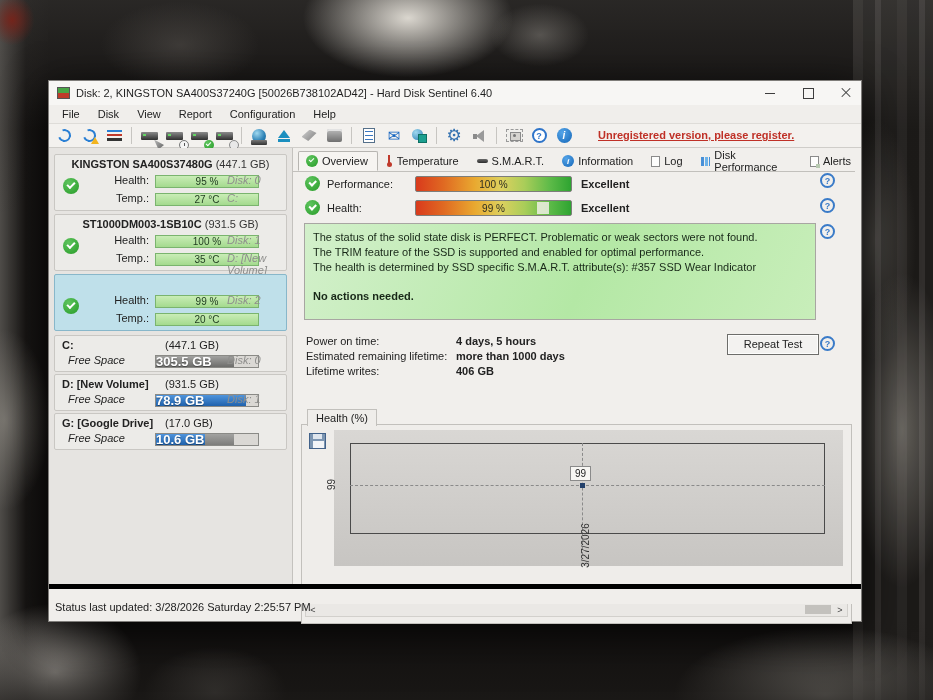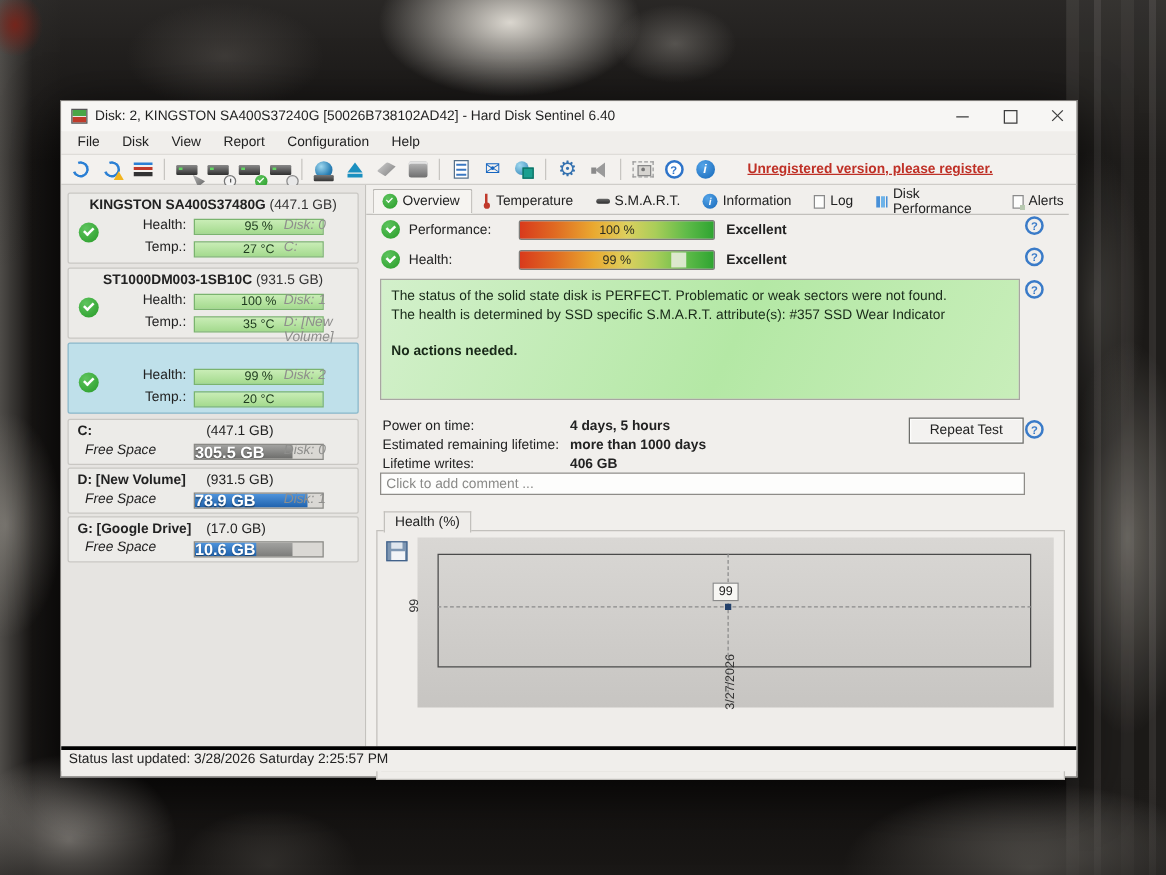--- a/index.html
+++ b/index.html
@@ -177,21 +177,21 @@
   .pt { position:absolute; left:278px; top:58px; width:5px; height:5px; background:#23406a; }
   .ptlabel { position:absolute; left:268px; top:41px; padding:0 4px; border:1px solid #8a8a8a; background:#f7f6f3; font-size:10px; line-height:13px; }
   .ytick { position:absolute; left:24px; top:54px; font-size:10px; color:#333; transform:rotate(-90deg); }
   .xtick { position:absolute; left:254px; top:115px; width:58px; text-align:center; font-size:10px; color:#333; transform:rotate(-90deg); }
   .hscroll { position:absolute; left:3px; right:3px; bottom:6px; height:15px; background:#eae8e5; border:1px solid #d2d0cc; }
   .sa { position:absolute; top:0; bottom:0; width:14px; display:flex; align-items:center; justify-content:center; font-size:9px; color:#444; }
   .sa-l { left:0; } .sa-l::after { content:"<"; }
   .sa-r { right:0; } .sa-r::after { content:">"; }
   .thumb { position:absolute; right:16px; top:2px; bottom:2px; width:26px; background:#c3c1bd; }
 
-  .appstatus { position:absolute; left:0; right:0; bottom:4px; height:20px; background:#f0eeeb; border-top:3px solid #000000; padding:1px 0 0 6px; }
+  .appstatus { position:absolute; left:0; right:0; bottom:17px; height:20px; background:#f0eeeb; border-top:5px solid #000000; padding:12px 0 0 6px; }
 </style>
 </head>
 <body>
 
 <div class="stage">
   <div class="bg"></div>
   <div class="beams"></div>
   <div class="floor"></div>
 
   <div class="app">
@@ -431,41 +431,41 @@
         <div class="orow" style="top:52px; right:0;">
           <span class="oklg"></span>
           <span class="olabel">Health:</span>
           <span class="meter notch">99 %</span>
           <span class="rating">Excellent</span>
         </div>
         <div class="qm" style="left:527px; top:50px;"></div>
 
         <div class="statusbox">
           <div>The status of the solid state disk is PERFECT. Problematic or weak sectors were not found.</div>
+          <div>The TRIM feature of the SSD is supported and enabled for optimal performance.</div>
           <div>The health is determined by SSD specific S.M.A.R.T. attribute(s):  #357 SSD Wear Indicator</div>
           <div class="action">No actions needed.</div>
         </div>
         <div class="qm" style="left:527px; top:76px;"></div>
 
         <div class="drow" style="top:187px; right:0;">
           <span>Power on time:</span>
           <span class="dval">4 days, 5 hours</span>
         </div>
         <div class="drow" style="top:202px; right:0;">
           <span>Estimated remaining lifetime:</span>
           <span class="dval">more than 1000 days</span>
         </div>
         <div class="drow" style="top:217px; right:0;">
           <span>Lifetime writes:</span>
           <span class="dval">406 GB</span>
         </div>
         <div class="btn">Repeat Test</div>
         <div class="qm" style="left:527px; top:188px;"></div>
 
-        <input class="comment" type="text" placeholder="Click to add comment ..." style="">
 
         <div class="hpanel">
           <div class="htab">Health (%)</div>
           <div class="floppy"></div>
           <div class="plotbg"></div>
           <div class="frame"></div>
           <div class="dashH"></div>
           <div class="dashV"></div>
           <div class="pt"></div>
           <div class="ptlabel">99</div>

